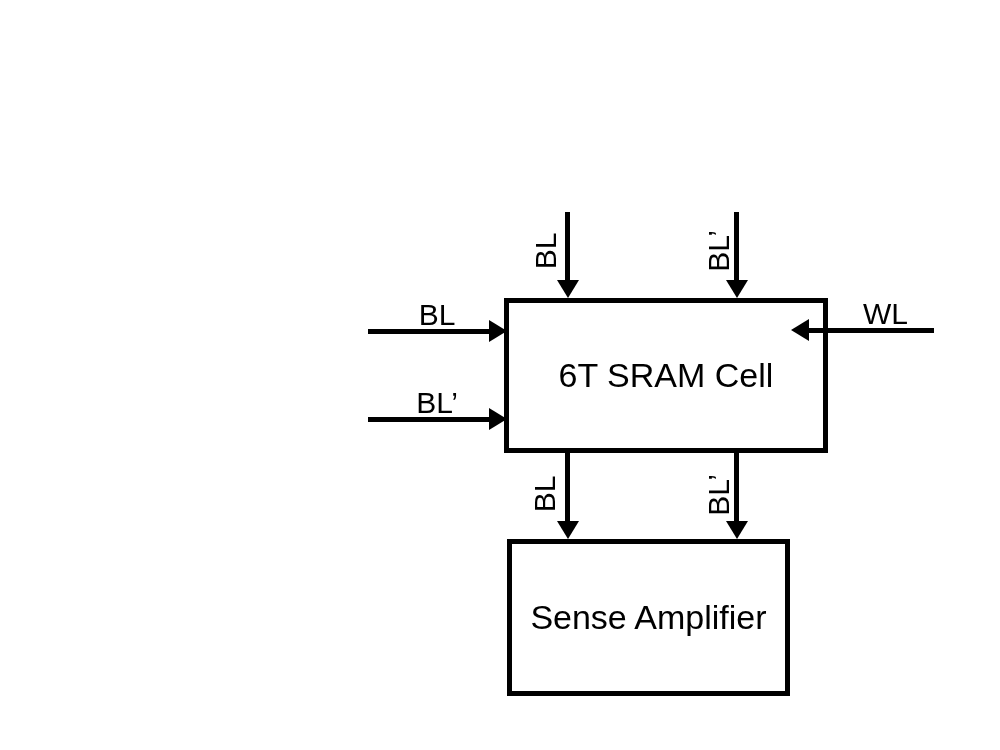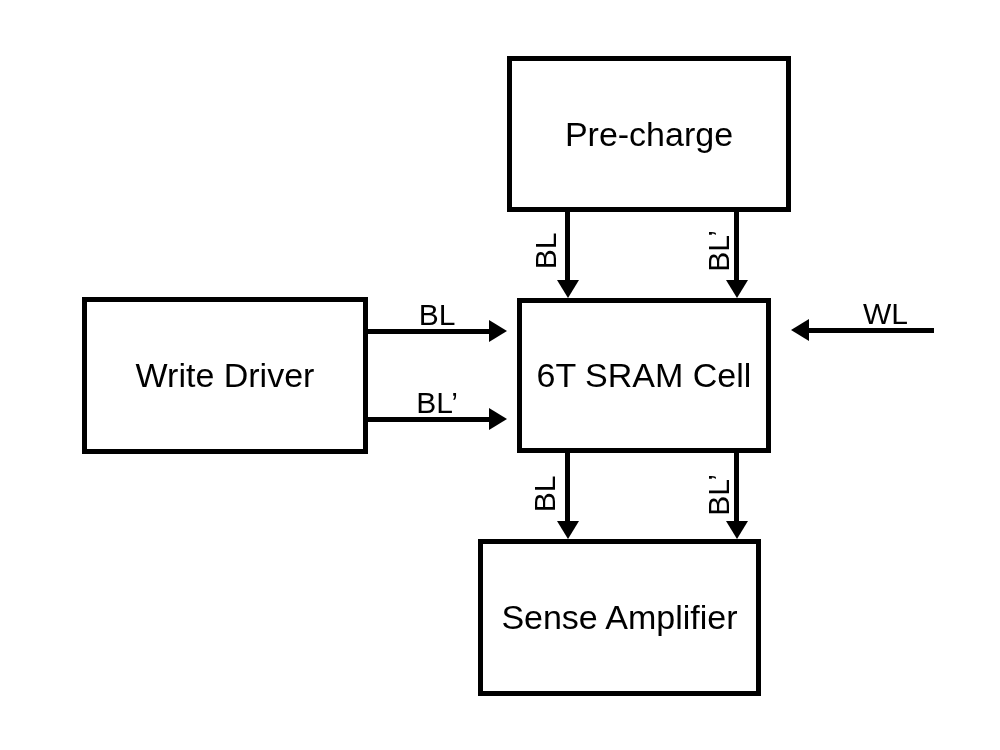--- a/index.html
+++ b/index.html
@@ -25,22 +25,22 @@
     display: flex;
     align-items: center;
     justify-content: center;
   }
   .box-label {
     font-size: 34px;
     white-space: nowrap;
   }
   .box-precharge      { left: 507px; top: 56px;  width: 284px; height: 156px; }
   .box-write-driver   { left: 82px;  top: 297px; width: 286px; height: 157px; }
-  .box-sram-cell      { left: 517px; top: 298px; width: 254px; height: 155px; }
-  .box-sense-amp      { left: 478px; top: 539px; width: 283px; height: 157px; }
+  .box-sram-cell      { left: 504px; top: 298px; width: 324px; height: 155px; }
+  .box-sense-amp      { left: 507px; top: 539px; width: 283px; height: 157px; }
 
   .shaft-v { position: absolute; width: 5px; background: var(--line-color); }
   .shaft-h { position: absolute; height: 5px; background: var(--line-color); }
   .head { position: absolute; width: 0; height: 0; }
   .head-down {
     border-left: 11px solid transparent;
     border-right: 11px solid transparent;
     border-top: 18px solid var(--line-color);
   }
   .head-right {
@@ -94,27 +94,21 @@
   .lbl-v4 { left: 684px; top: 479px; }
   .lbl-h1 { left: 397px; top: 299px; }
   .lbl-h2 { left: 397px; top: 387px; }
   .lbl-wl { left: 828px; top: 298px; text-align: right; }
 </style>
 </head>
 <body>
 
 <div class="canvas">
 
-  <div class="box box-precharge">
-    <span class="box-label">Pre-charge</span>
-  </div>
 
-  <div class="box box-write-driver">
-    <span class="box-label">Write Driver</span>
-  </div>
 
   <div class="box box-sram-cell">
     <span class="box-label">6T SRAM Cell</span>
   </div>
 
   <div class="box box-sense-amp">
     <span class="box-label">Sense Amplifier</span>
   </div>
 
   <div class="shaft-v v1-shaft"></div>

